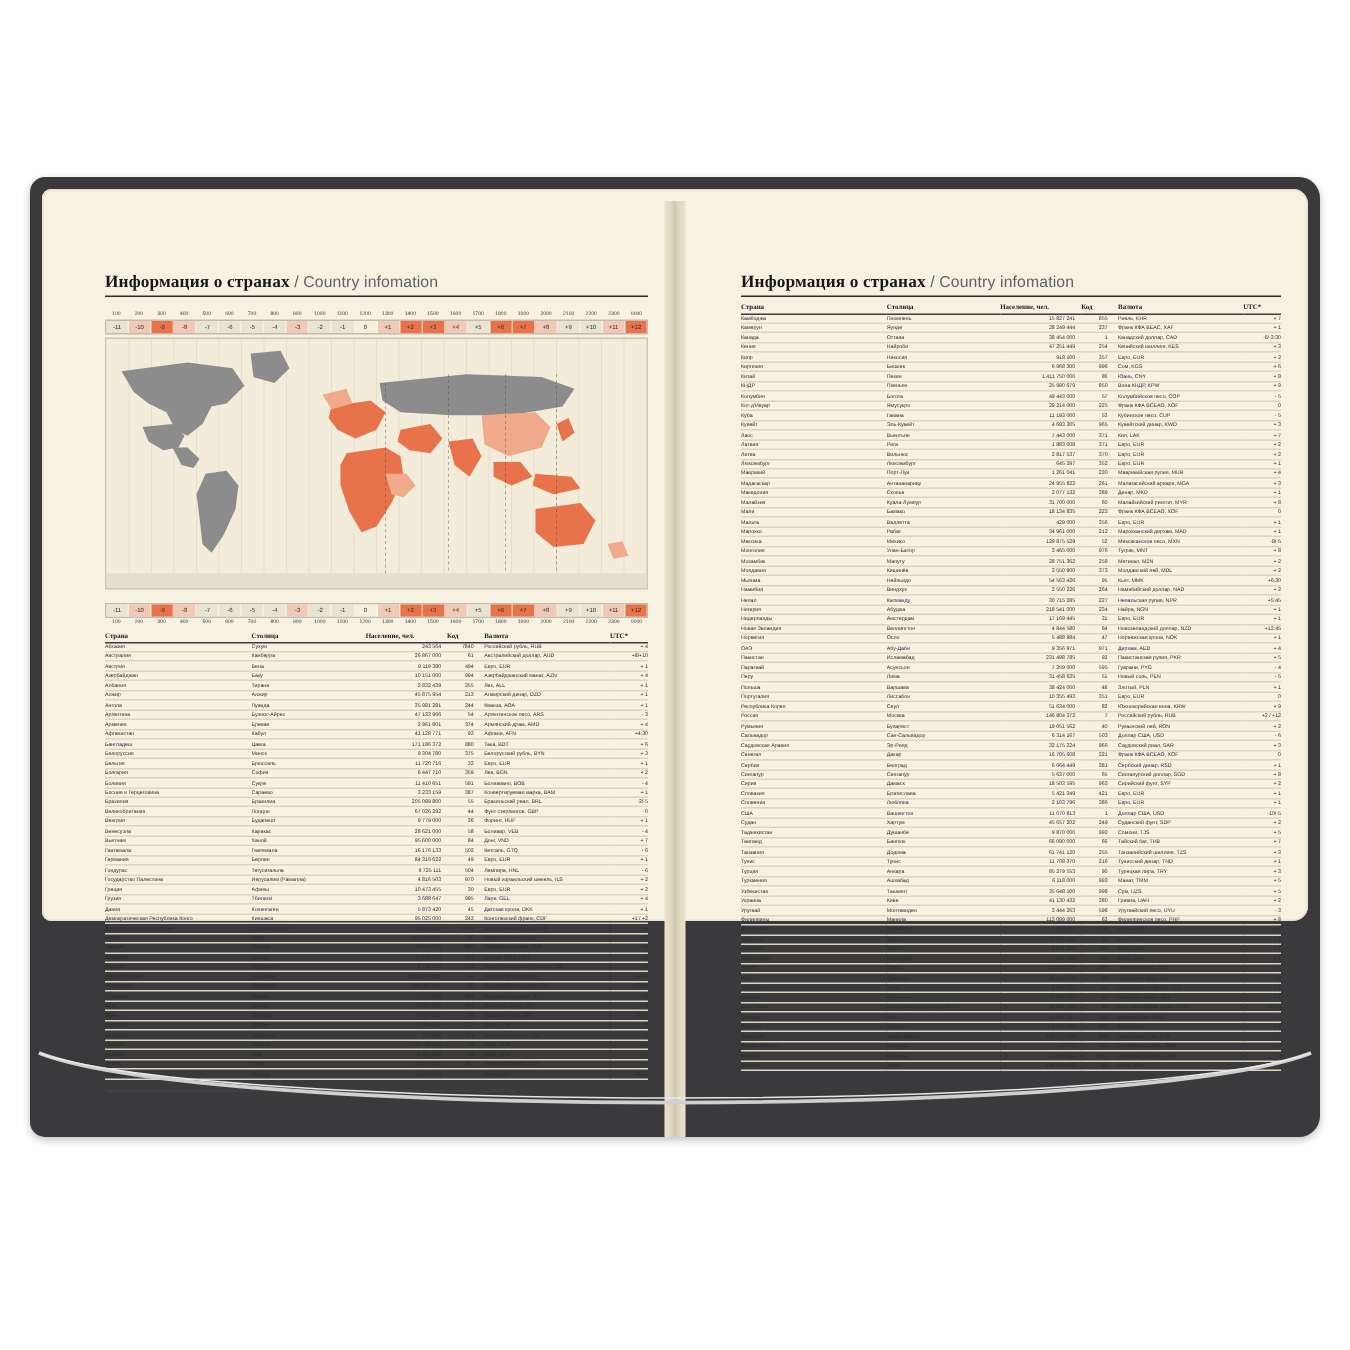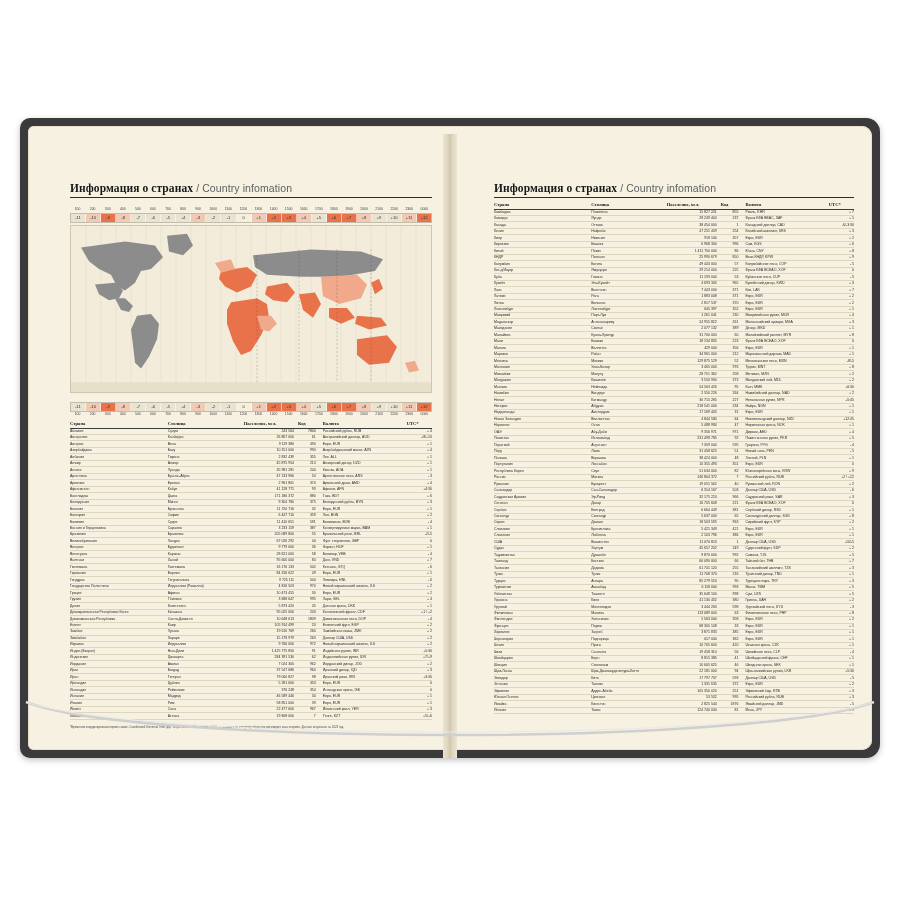--- a/index.html
+++ b/index.html
@@ -12,21 +12,21 @@
   .page-root{position:relative;width:900px;height:900px;}
 
   
   .notebook{
     position:absolute;left:20px;top:118px;width:860px;height:640px;
     background:#3a3a3c;
     border-radius:10px 14px 14px 10px;
     box-shadow:0 2px 6px rgba(0,0,0,.25);
   }
   .paper{
-    position:absolute;left:8px;top:8px;width:844px;height:624px;
+    position:absolute;left:8px;top:8px;width:844px;height:488px;
     background:#f7f1e1;
     border-radius:6px 10px 10px 6px;
     box-shadow:inset 0 0 0 1px #e8e0cc;
   }
   .spine{
     position:absolute;left:50%;top:8px;width:14px;height:624px;
     transform:translateX(-50%);
     background:linear-gradient(90deg,#ece4d0 0%,#ded5be 35%,#cfc6ae 50%,#ded5be 65%,#ece4d0 100%);
   }
   .elastic{

